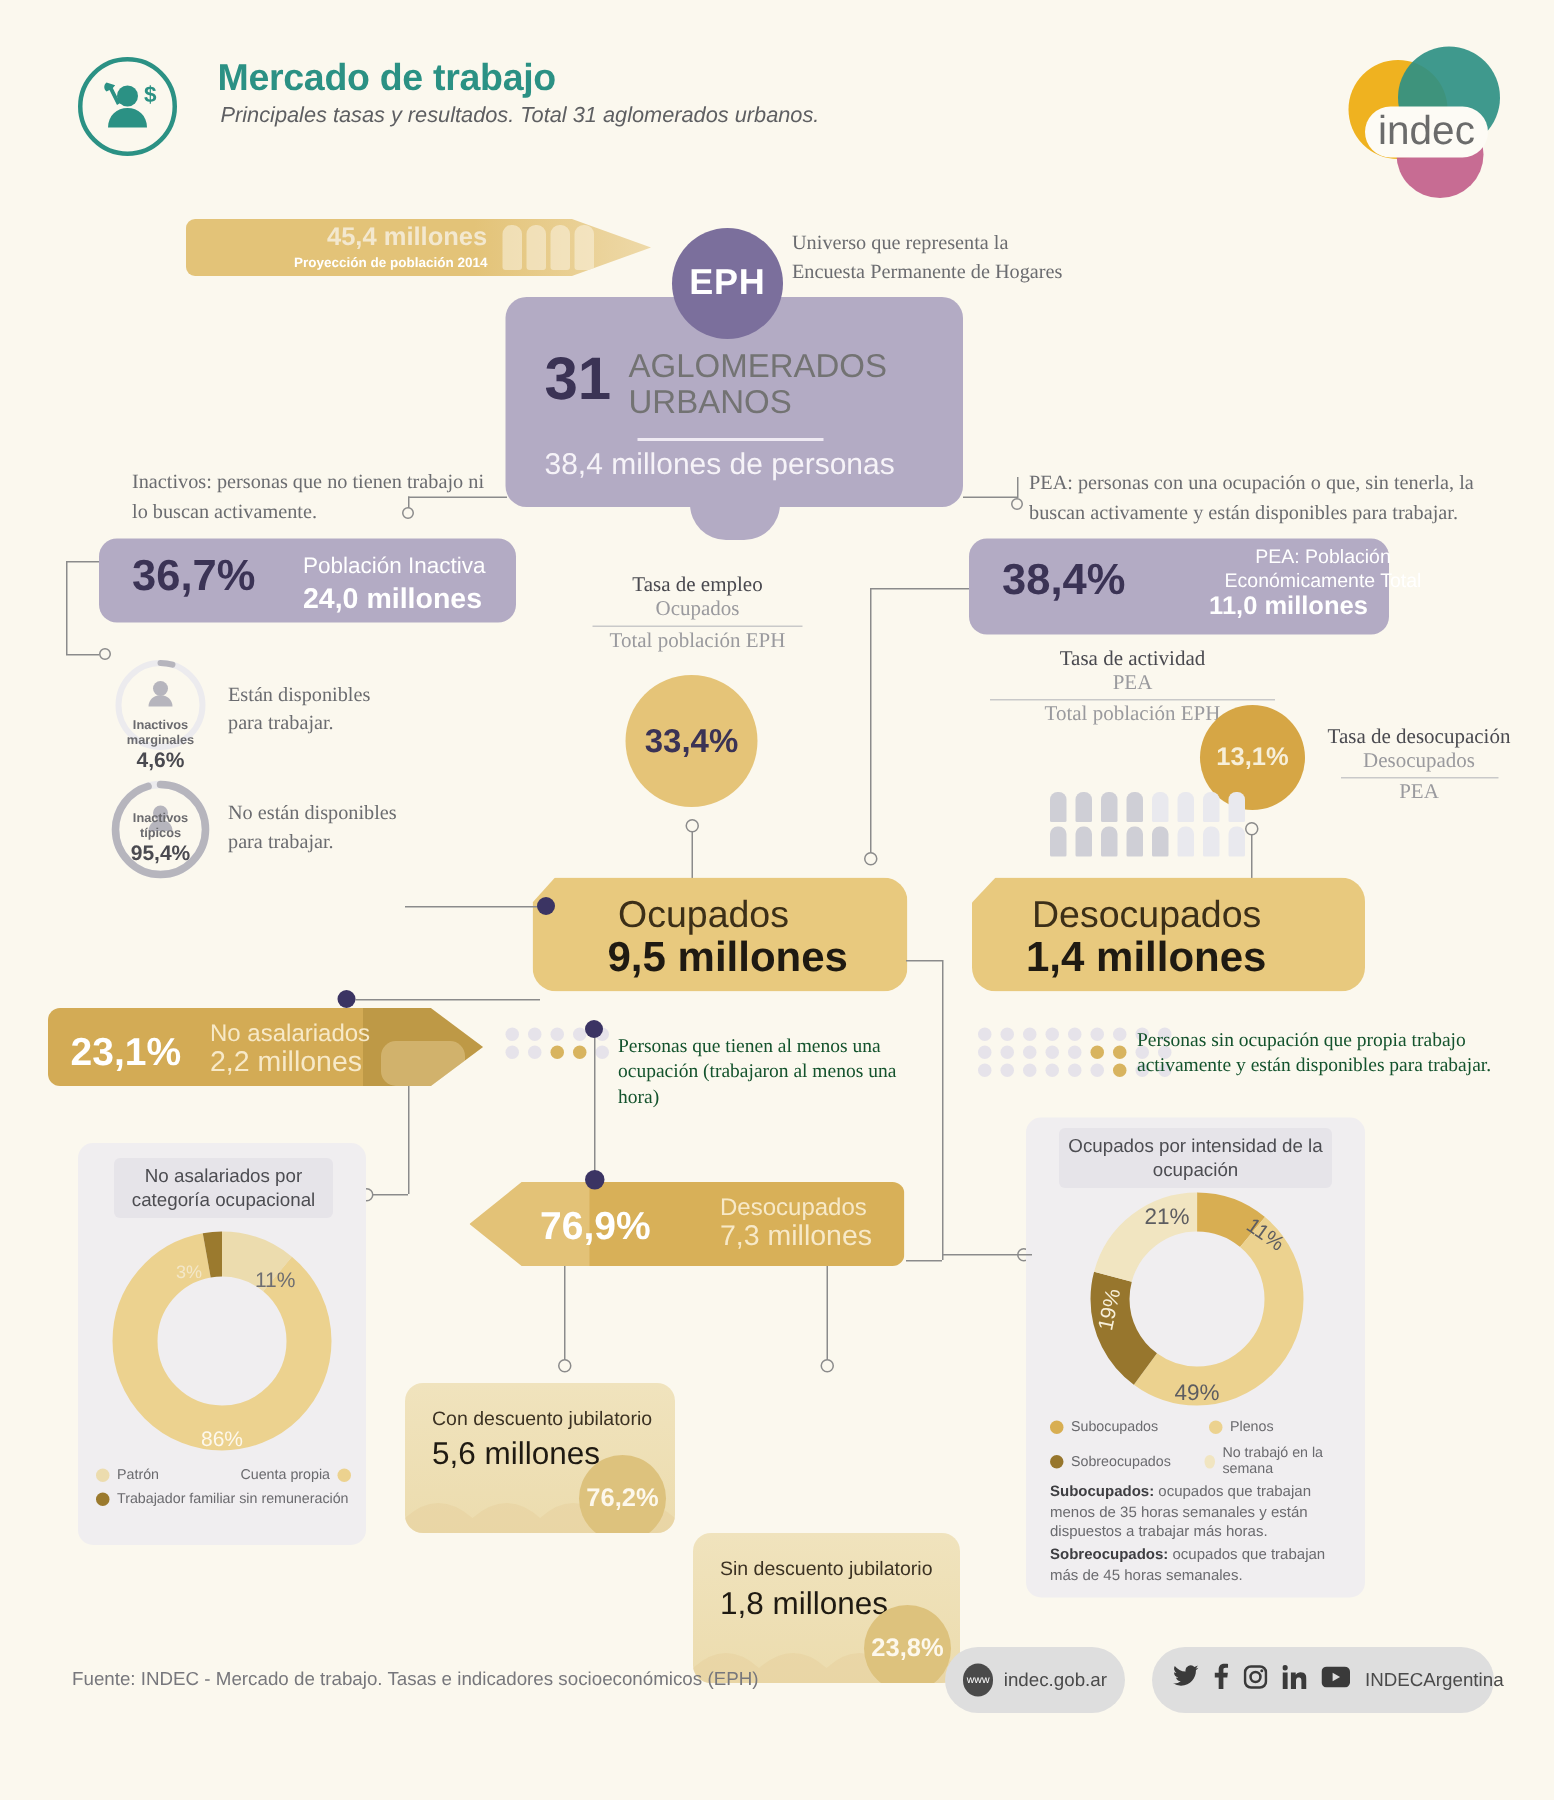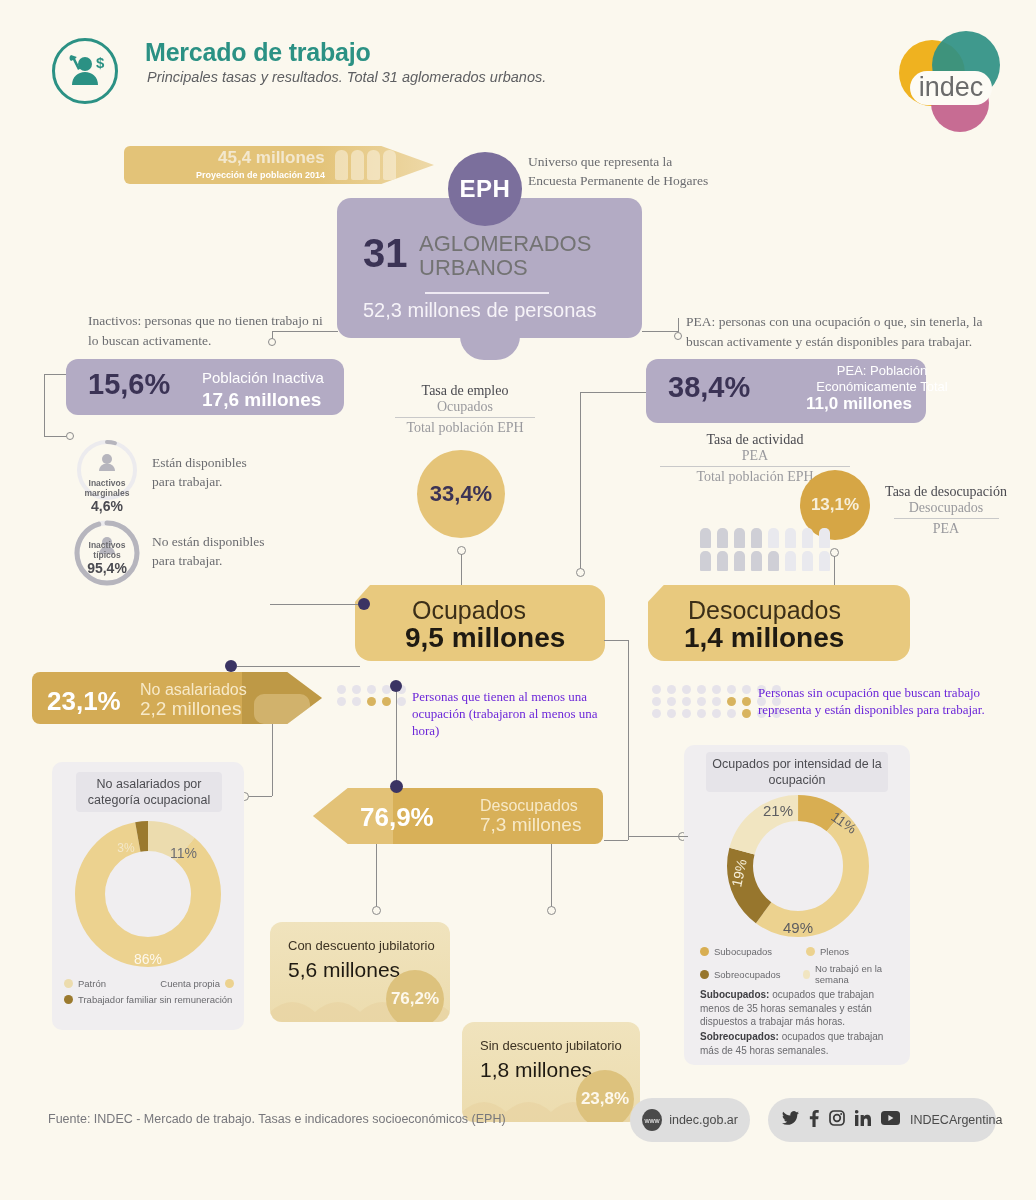--- a/index.html
+++ b/index.html
@@ -115,21 +115,21 @@
 
   
   .arrow-box {
     background:#e8c97e;
     clip-path: polygon(6% 0, 100% 0, 100% 100%, 0 100%, 0 22%);
     border-radius: 16px;
   }
   .ab-title { font-size: 25px; color:#3c2f18; }
   .ab-num { font-size: 28px; font-weight:bold; color:#1f1a12; }
 
-  .note-serif { font-family:"Liberation Serif", serif; font-size:13px; color:#6d28d9; line-height:17px; }
+  .note-serif { font-family:"Liberation Serif", serif; font-size:13px; color:#14532d; line-height:17px; }
 
   .dots { display:grid; grid-template-columns: repeat(5, 12px); gap:3px; }
   .dots b { display:block; width:9px; height:9px; border-radius:50%; background:#e6e3ea; }
   .dots b.g { background:#d8b45f; }
 
   
   .tag-arrow-right {
     background:#d3ab55;
     clip-path: polygon(0 0, 88% 0, 100% 50%, 88% 100%, 0 100%);
     border-radius: 8px;
@@ -210,35 +210,35 @@
     <div>Encuesta Permanente de Hogares</div>
   </div>
 
   <div class="abs main-box"></div>
   <div class="abs mb-31" style="z-index:5">31</div>
   <div class="abs mb-agl" style="z-index:5">
     <div>AGLOMERADOS</div>
     <div>URBANOS</div>
   </div>
   <div class="abs mb-div" style="z-index:5"></div>
-  <div class="abs mb-per" style="z-index:5">52,3 millones de personas</div>
+  <div class="abs mb-per" style="z-index:5">38,4 millones de personas</div>
 
   <div class="abs ln hline" style="left:272px; top:331px; width:66px;"></div>
   <div class="abs ln vline" style="left:272px; top:331px; height:10px;"></div>
   <div class="abs ring" style="left:268px; top:338px; width:8px; height:8px;"></div>
   <div class="abs ln hline" style="left:642px; top:331px; width:36px;"></div>
   <div class="abs ln vline" style="left:678px; top:318px; height:14px;"></div>
   <div class="abs ring" style="left:674px; top:332px; width:8px; height:8px;"></div>
 
   <div class="abs inact-note">Inactivos: personas que no tienen trabajo ni lo buscan activamente.</div>
   <div class="abs inact-box"></div>
-  <div class="abs inact-pct" style="z-index:3">15,6%</div>
+  <div class="abs inact-pct" style="z-index:3">36,7%</div>
   <div class="abs inact-lbl" style="z-index:3">
     <div>Población Inactiva</div>
-    <div style="font-size:19px;font-weight:bold">17,6 millones</div>
+    <div style="font-size:19px;font-weight:bold">24,0 millones</div>
   </div>
 
   <div class="abs ln vline" style="left:44px; top:374px; height:62px;"></div>
   <div class="abs ln hline" style="left:44px; top:374px; width:22px;"></div>
   <div class="abs ln hline" style="left:44px; top:436px; width:22px;"></div>
   <div class="abs ring" style="left:66px; top:432px; width:8px; height:8px;"></div>
 
   <div class="abs" style="left:75px; top:438px; width:64px; height:64px;">
     <svg width="64" height="64" viewBox="0 0 64 64">
       <circle cx="32" cy="32" r="28" fill="none" stroke="#ecebee" stroke-width="4"></circle>
@@ -381,21 +381,21 @@
     <b></b>
       <b></b>
       <b></b>
       <b></b>
       <b></b>
       <b></b>
       <b class="g"></b>
       <b></b>
       <b></b>
   </div>
-  <div class="abs note-serif" style="left:758px; top:684px; width:240px;">Personas sin ocupación que buscan trabajo representa y están disponibles para trabajar.</div>
+  <div class="abs note-serif" style="left:758px; top:684px; width:240px;">Personas sin ocupación que propia trabajo activamente y están disponibles para trabajar.</div>
 
   <div class="abs tag-arrow-right" style="left:32px; top:672px; width:290px; height:52px;">
     <div class="abs" style="left:210px; top:0; width:80px; height:52px; background:rgba(120,90,20,.22);"></div>
     <div class="abs" style="left:222px; top:22px; width:56px; height:30px; background:rgba(255,240,200,.30); border-radius:10px;"></div>
   </div>
   <div class="abs tag-pct" style="left:47px; top:686px; z-index:3;">23,1%</div>
   <div class="abs tag-lbl" style="left:140px; top:680px; z-index:3;">
     <div>No asalariados</div>
     <div style="font-size:19px">2,2 millones</div>
   </div>

